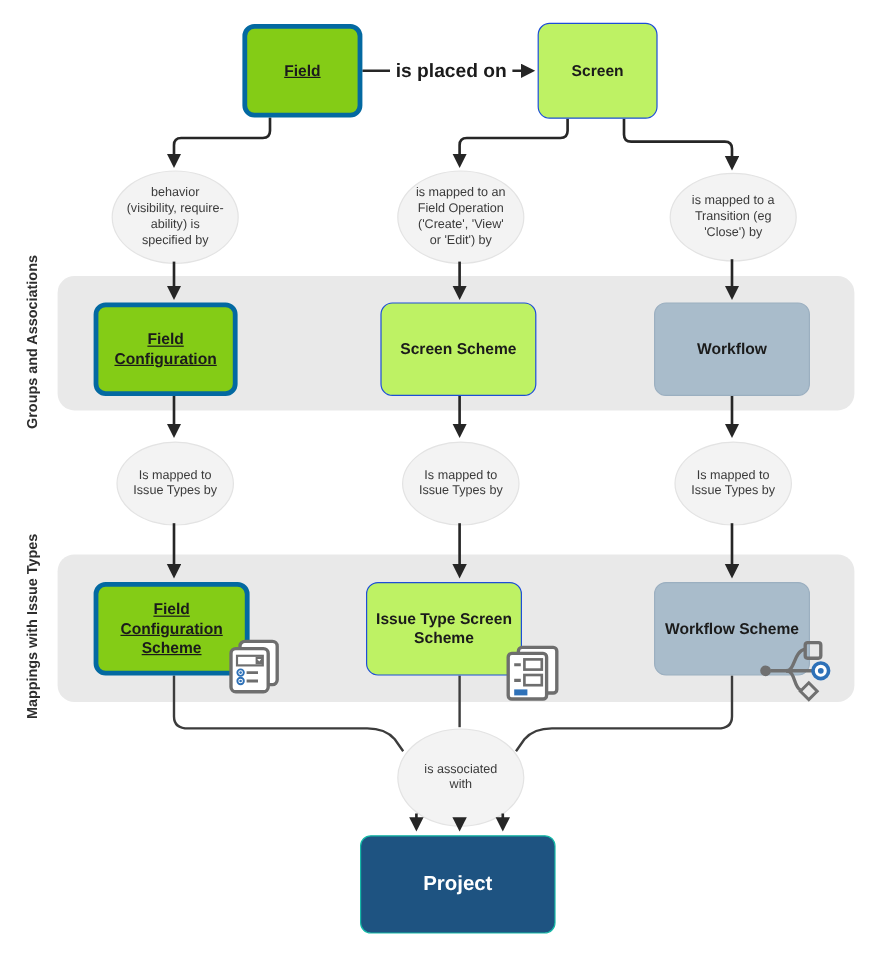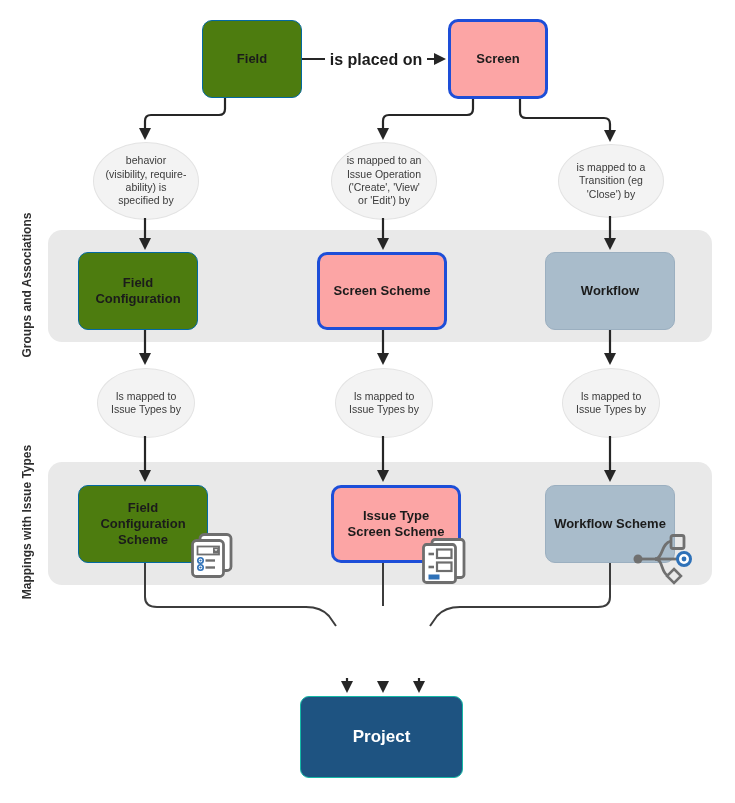--- a/index.html
+++ b/index.html
@@ -8,22 +8,22 @@
   .band{position:absolute;background:#E9E9E9;border-radius:14px;z-index:1;}
   .vlabel{position:absolute;width:240px;text-align:center;transform:rotate(-90deg);
           font-weight:bold;font-size:12px;color:#2e2e2e;z-index:2;}
   .ellipse{position:absolute;border-radius:50%;background:#F3F3F3;border:1px solid #E3E3E3;
            display:flex;align-items:center;justify-content:center;text-align:center;
            font-size:10.5px;line-height:1.28;color:#3a3a3a;white-space:pre-line;z-index:2;}
   .lines{position:absolute;left:0;top:0;z-index:3;}
   .node{position:absolute;display:flex;align-items:center;justify-content:center;text-align:center;
         border-radius:10px;font-weight:bold;font-size:13px;color:#1b1b1b;z-index:4;
         padding:0 6px;box-sizing:border-box;line-height:1.25;}
-  .yellow{background:#4d7c0f;border:1px solid #0369a1;}
-  .green{background:#fca5a5;border:3px solid #1d4ed8;}
+  .yellow{background:#84cc16;border:4px solid #0369a1;text-decoration:underline;}
+  .green{background:#bef264;border:1px solid #1d4ed8;}
   .bluegray{background:#A9BCCB;border:1px solid #9BAFC0;}
   .project{background:#1E5381;border:1px solid #14b8a6;color:#ffffff;font-size:17px;border-radius:9px;}
   .edge-label{position:absolute;background:#ffffff;font-weight:bold;font-size:16px;color:#1b1b1b;
               text-align:center;z-index:5;padding:1px 2px;}
   .icon{position:absolute;z-index:6;}
 </style>
 </head>
 <body>
 
 <div class="canvas">
@@ -32,34 +32,36 @@
   <div class="band" style="left:48px;top:462px;width:664px;height:123px"></div>
 
   <div class="vlabel" style="left:-93px;top:278px">Groups and Associations</div>
   <div class="vlabel" style="left:-93px;top:515px">Mappings with Issue Types</div>
 
   <div class="ellipse" style="left:93px;top:142px;width:104px;height:76px">behavior
 (visibility, require-
 ability) is
 specified by</div>
   <div class="ellipse" style="left:331px;top:142px;width:104px;height:76px">is mapped to an
-Issue Operation
+Field Operation
 ('Create', 'View'
 or 'Edit') by</div>
   <div class="ellipse" style="left:558px;top:144px;width:104px;height:72px">is mapped to a
 Transition (eg
 'Close') by</div>
 
   <div class="ellipse" style="left:97px;top:368px;width:96px;height:68px">Is mapped to
 Issue Types by</div>
   <div class="ellipse" style="left:335px;top:368px;width:96px;height:68px">Is mapped to
 Issue Types by</div>
   <div class="ellipse" style="left:562px;top:368px;width:96px;height:68px">Is mapped to
 Issue Types by</div>
 
+  <div class="ellipse" style="left:331px;top:607px;width:104px;height:80px">is associated
+with</div>
 
   <svg class="lines" width="735" height="803">
     <defs>
       <marker id="ah" markerUnits="userSpaceOnUse" markerWidth="14" markerHeight="14" refX="9" refY="6" orient="auto">
         <path d="M0,0 L12,6 L0,12 Z" fill="#262626"></path>
       </marker>
     </defs>
     <g stroke="#262626" stroke-width="2.2" fill="none">
       <path d="M302,59 H443" marker-end="url(#ah)"></path>
       <path d="M225,98 V109 Q225,115 219,115 H151 Q145,115 145,121 V137" marker-end="url(#ah)"></path>
@@ -102,21 +104,21 @@
   <div class="node green" style="left:317px;top:252px;width:130px;height:78px">
     <span>Screen Scheme</span>
   </div>
   <div class="node bluegray" style="left:545px;top:252px;width:130px;height:78px">
     <span>Workflow</span>
   </div>
 
   <div class="node yellow" style="left:78px;top:485px;width:130px;height:78px">
     <span>Field Configuration Scheme</span>
   </div>
-  <div class="node green" style="left:331px;top:485px;width:130px;height:78px">
+  <div class="node green" style="left:305px;top:485px;width:130px;height:78px">
     <span>Issue Type Screen Scheme</span>
   </div>
   <div class="node bluegray" style="left:545px;top:485px;width:130px;height:78px">
     <span>Workflow Scheme</span>
   </div>
 
   <div class="node project" style="left:300px;top:696px;width:163px;height:82px">
     <span>Project</span>
   </div>
 

